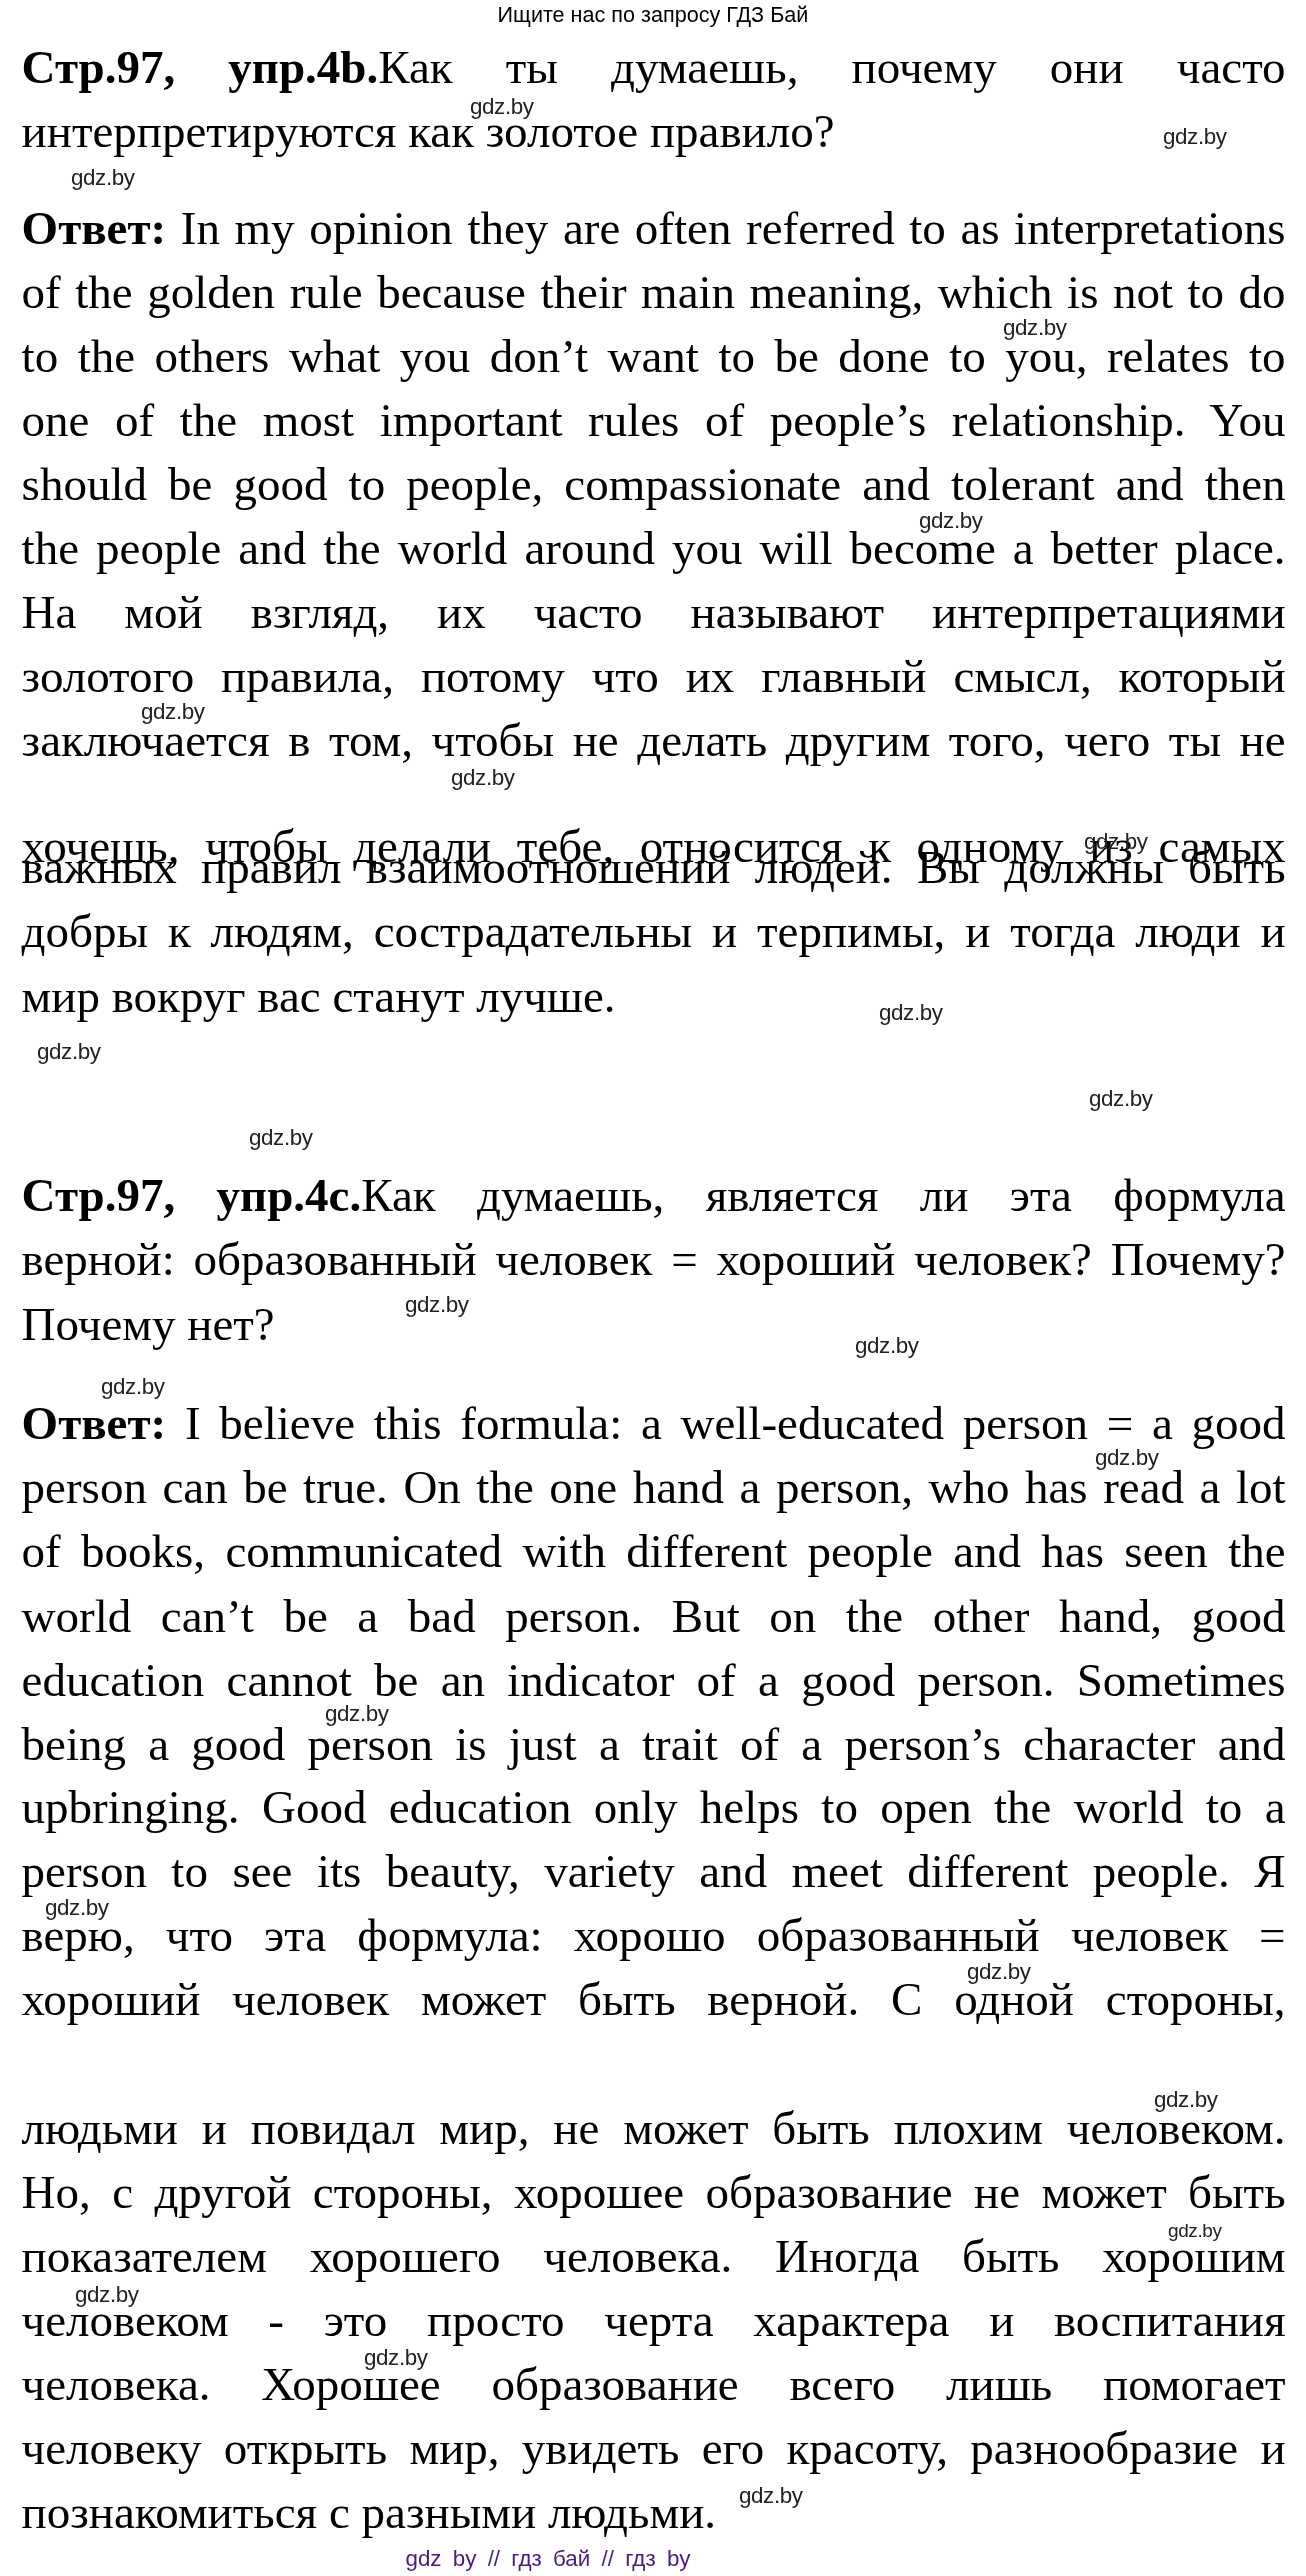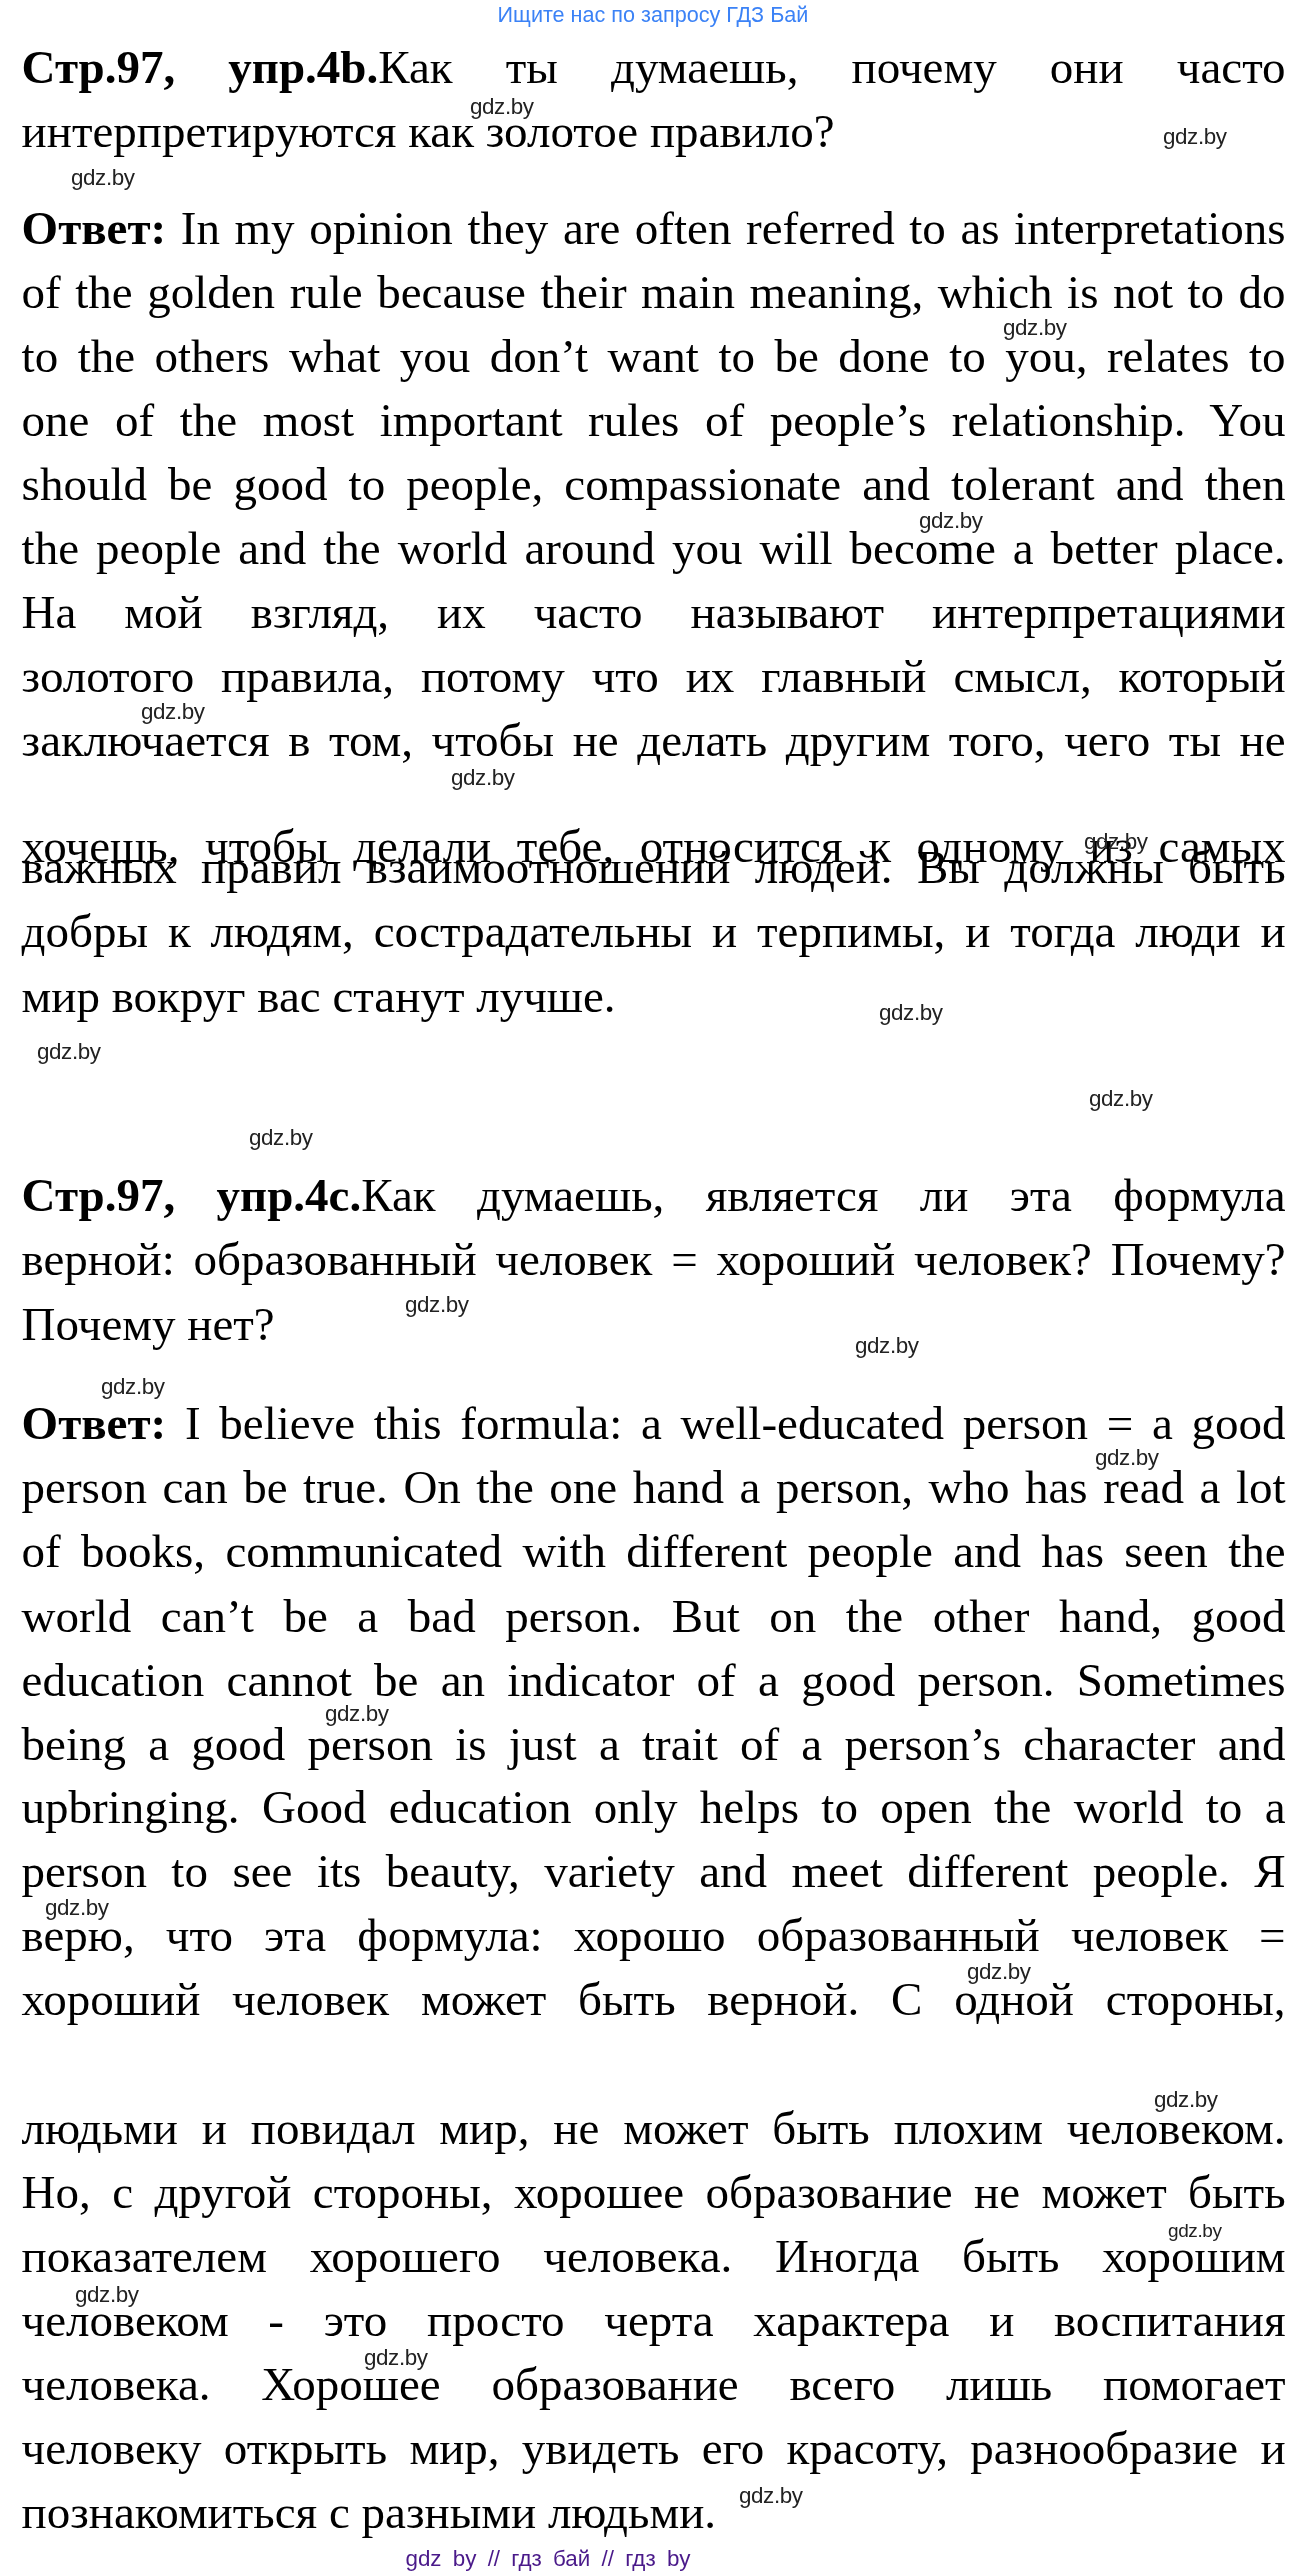--- a/index.html
+++ b/index.html
@@ -1,21 +1,21 @@
 <!DOCTYPE html>
 <html style="font-size:13.3px"><head>
 <meta charset="utf-8">
 <style>
   html, body { margin: 0; padding: 0; background: #ffffff; }
   body { width: 1306px; height: 2576px; position: relative; overflow: hidden; }
   .page { position: absolute; left: 0; top: 0; width: 1306px; height: 2576px; background: #ffffff; }
   .top-banner {
     position: absolute; left: 0; top: 1.7px; width: 1306px; text-align: center;
     font-family: "Liberation Sans", sans-serif; font-size: 21.6px; line-height: 25px;
-    color: #3b82f6;
+    color: #000000;
   }
   .footer {
     position: absolute; left: 0; top: 2546px; width: 1096px; text-align: center;
     font-family: "Liberation Sans", sans-serif; font-size: 22.4px; line-height: 26.6px;
     color: #4a1a8a; word-spacing: 5px;
   }
   .line {
     position: absolute; left: 21.6px; width: 1264px; height: 64px;
     font-family: "Liberation Serif", serif; font-size: 47px; line-height: 64px;
     color: #000000; text-align: justify; text-align-last: justify;

